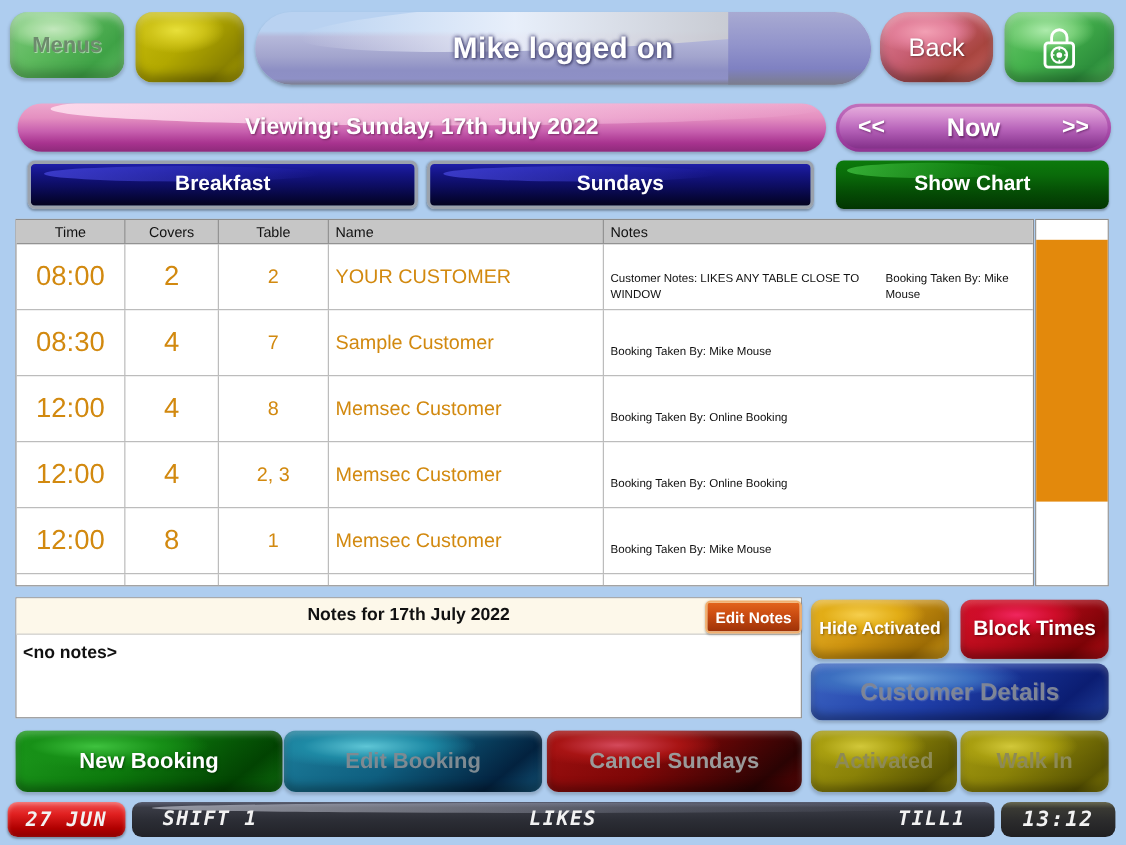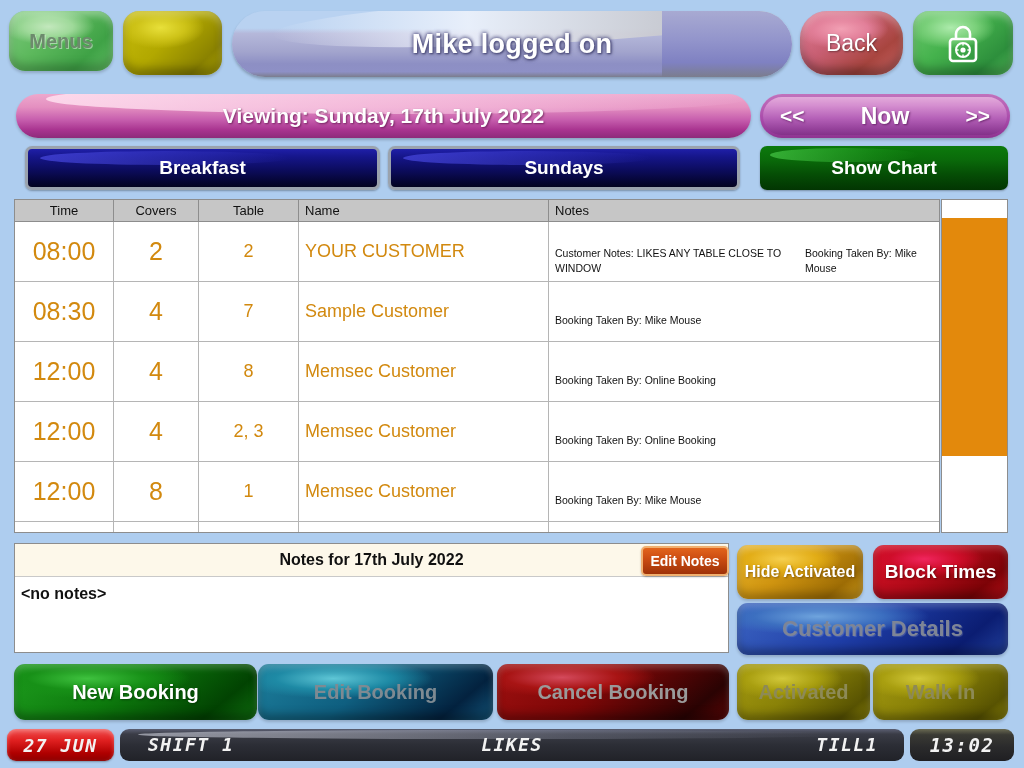--- a/index.html
+++ b/index.html
@@ -507,33 +507,33 @@
   <span>Customer Details</span>
 </div>
 
 <div class="bbtn" id="btn-newbooking">
   <span>New Booking</span>
 </div>
 <div class="bbtn" id="btn-editbooking">
   <span>Edit Booking</span>
 </div>
 <div class="bbtn" id="btn-cancelbooking">
-  <span>Cancel Booking</span>
+  <span>Cancel Sundays</span>
 </div>
 <div class="bbtn" id="btn-activate">
   <span>Activated</span>
 </div>
 <div class="bbtn" id="btn-walkin">
   <span>Walk In</span>
 </div>
 
 <div class="status-date">
   <span class="lcd">27 JUN</span>
 </div>
 <div class="status-mid">
   <div class="shine"></div>
   <span class="lcd s1">SHIFT 1</span>
   <span class="lcd s2">LIKES</span>
   <span class="lcd s3">TILL1</span>
 </div>
 <div class="status-time">
-  <span class="lcd">13:02</span>
+  <span class="lcd">13:12</span>
 </div>
 
 </body></html>

